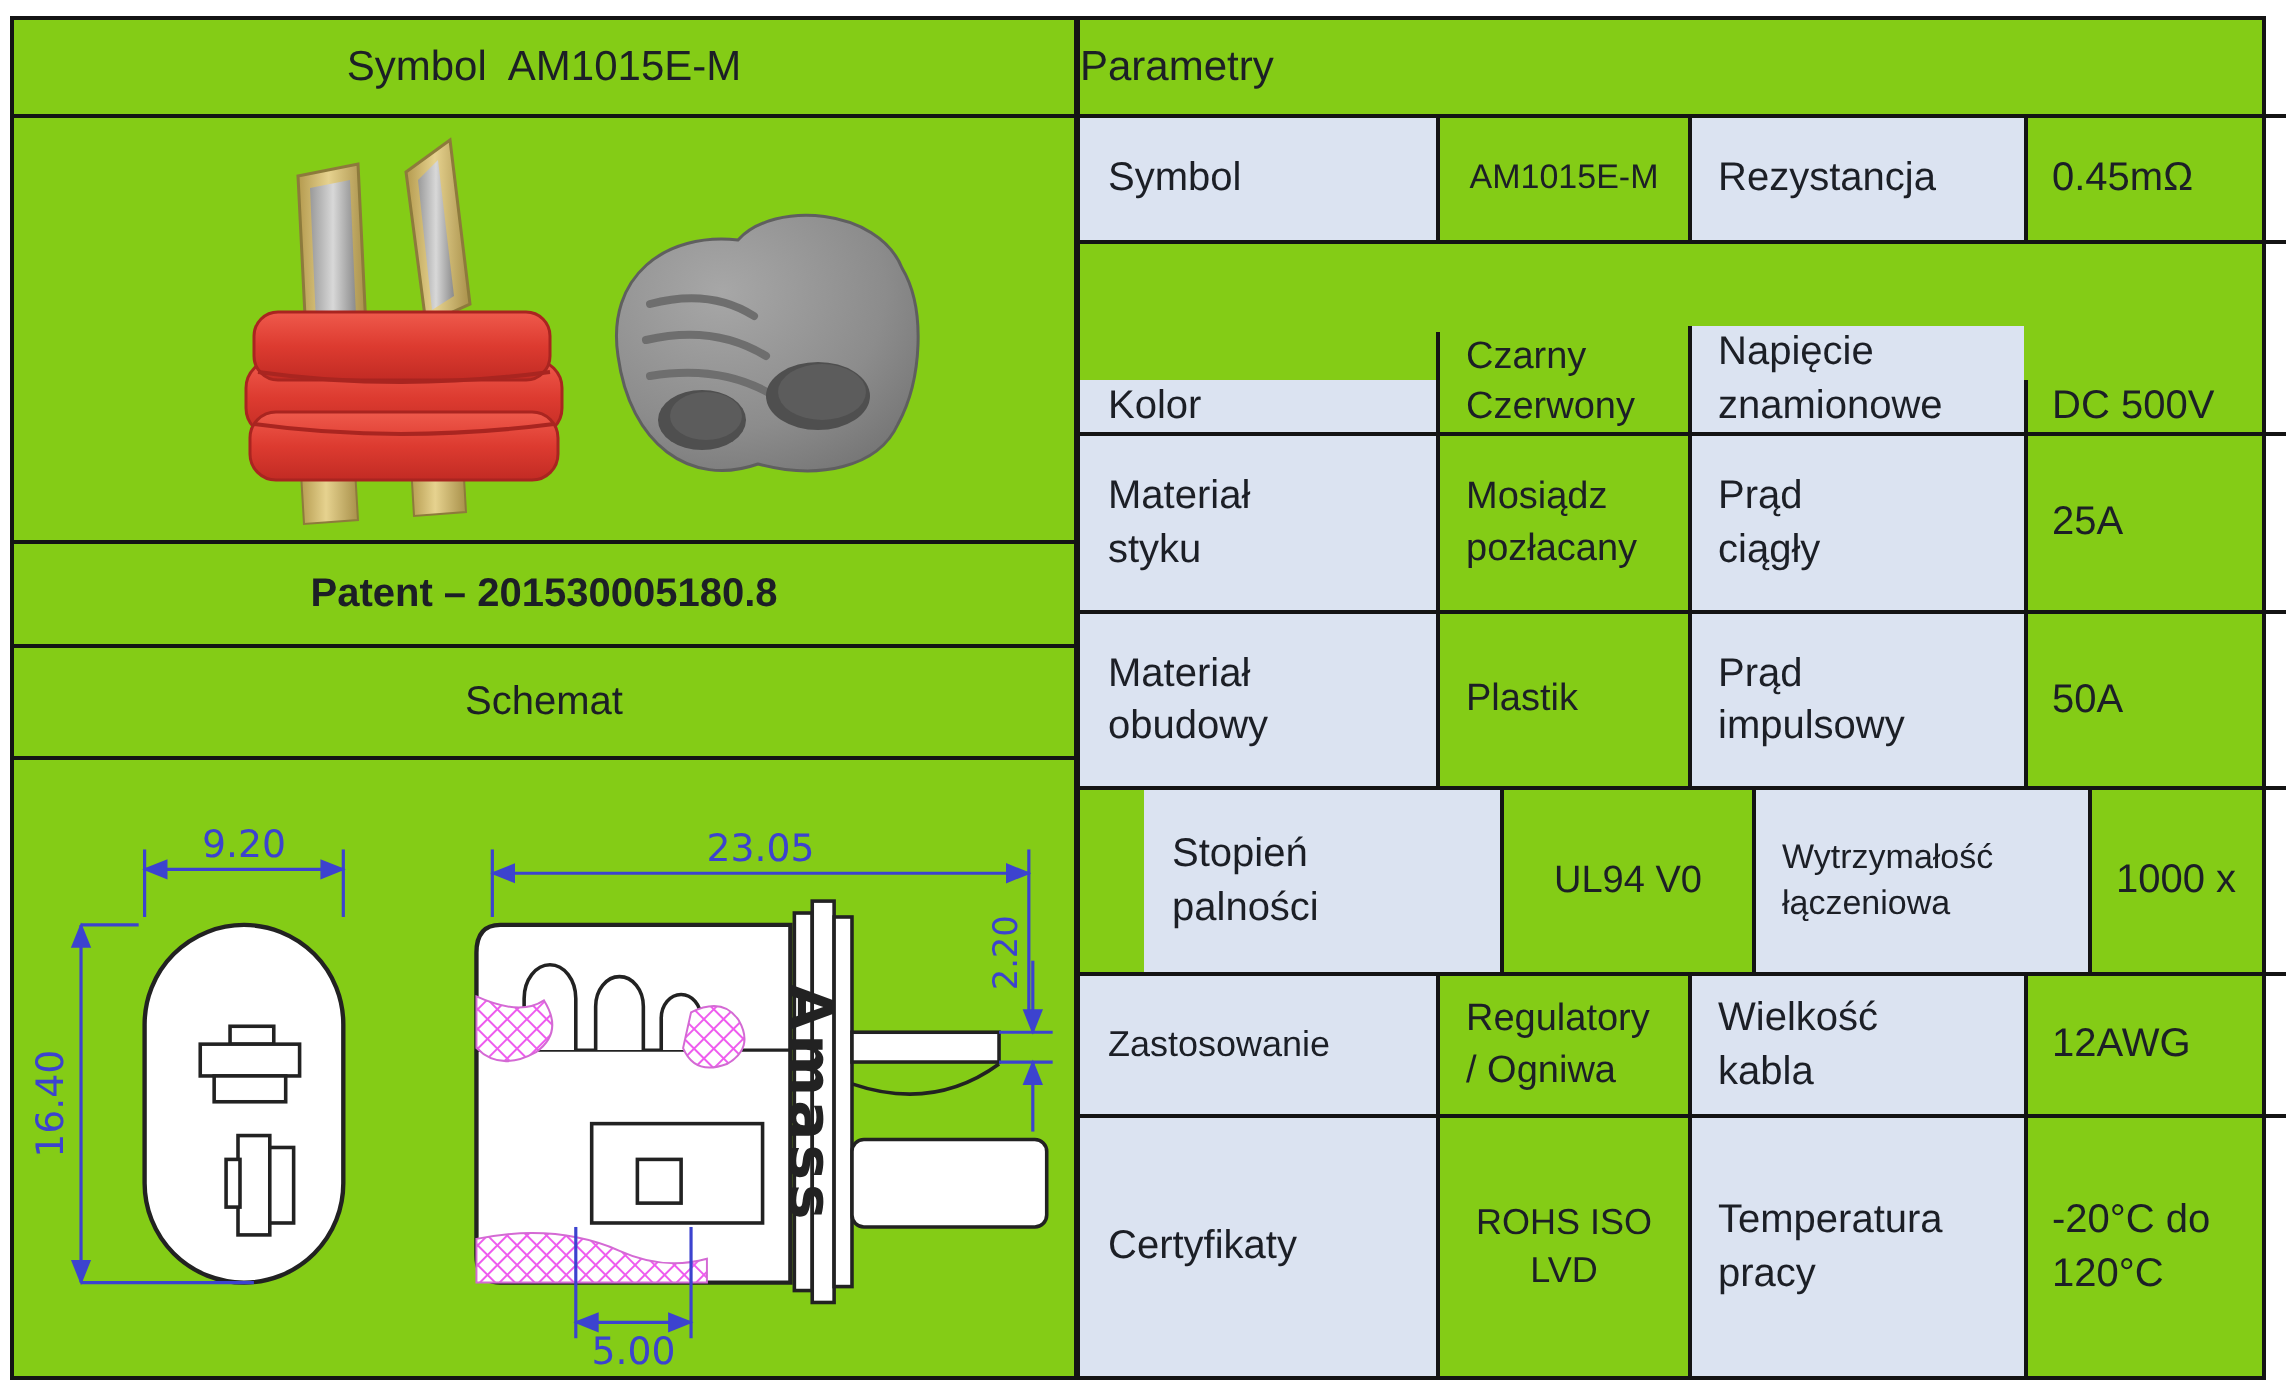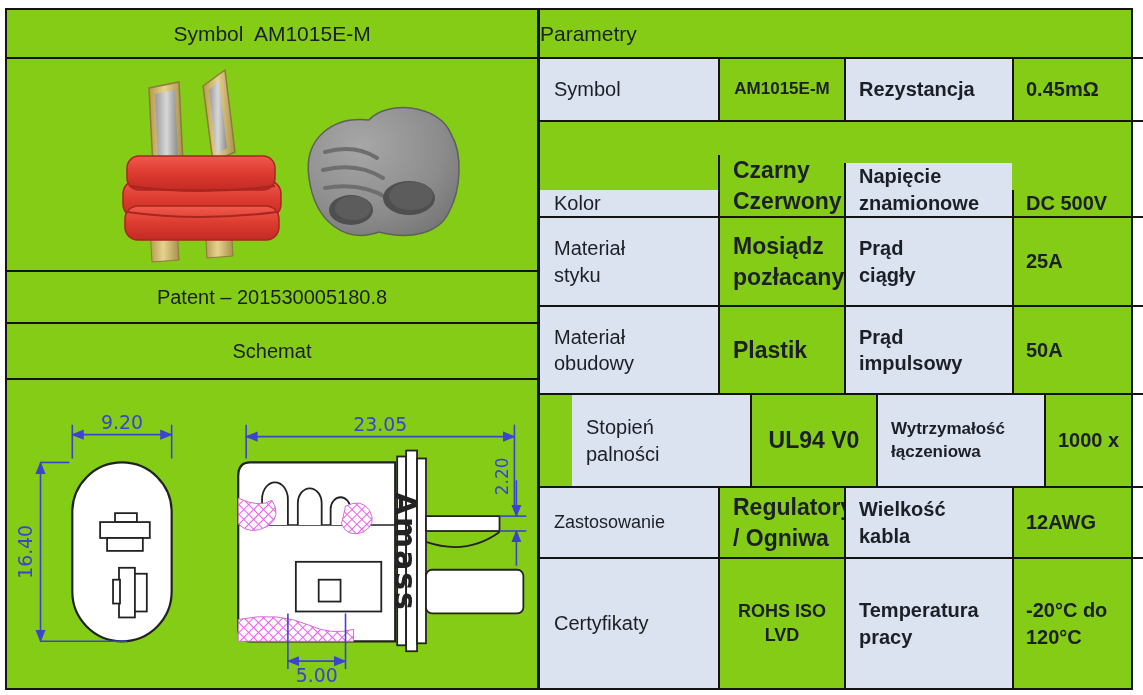--- a/index.html
+++ b/index.html
@@ -5,35 +5,35 @@
   html,body{margin:0;padding:0;background:#fff;width:1143px;height:695px;overflow:hidden;
     font-family:"Liberation Sans", sans-serif;color:#1c1f26;}
   .sheet{position:absolute;left:5px;top:8px;width:1128px;height:682px;box-sizing:border-box;
     border:2px solid #141414;display:flex;background:#84cc16;}
   
   .panel-left{width:534px;box-sizing:border-box;border-right:3px solid #141414;display:flex;flex-direction:column;}
   .lrow{box-sizing:border-box;display:flex;align-items:center;justify-content:center;}
   .lrow+.lrow{border-top:2px solid #141414;}
   .l-header{height:47px;font-size:21px;}
   .l-photo{height:213px;padding:0;}
-  .l-patent{height:52px;font-size:20px;}
+  .l-patent{height:52px;font-size:20px;font-weight:bold;}
   .l-schemat{height:56px;font-size:20px;}
   .l-drawing{flex:1;}
   .pre{white-space:pre-wrap;}
   
   .panel-right{flex:1;display:flex;flex-direction:column;}
   .prow{display:flex;box-sizing:border-box;}
   .prow+.prow{border-top:2px solid #141414;}
   .p-header{height:47px;align-items:center;font-size:21px;}
   .r1{height:63px;} .r2{height:96px;align-items:flex-end;} .r3{height:89px;} .r4{height:88px;}
   .r5{height:93px;padding-left:32px;} .r6{height:71px;} .r7{flex:1;}
   .cell{box-sizing:border-box;display:flex;align-items:center;white-space:pre-line;line-height:1.32;}
-  .cell+.cell{border-left:2px solid #141414;font-weight:bold;}
+  .cell+.cell{border-left:2px solid #141414;}
   .c1{width:178px;padding-left:14px;font-size:20px;}
-  .c2{width:126px;padding-left:13px;padding-right:4px;font-size:23px;}
+  .c2{width:126px;padding-left:13px;padding-right:4px;font-size:19px;}
   .c3{width:168px;padding-left:13px;padding-right:4px;font-size:20px;}
   .c4{width:119px;padding-left:12px;font-size:20px;}
   .shade{background:#dbe3f1;}
   .center{justify-content:center;text-align:center;padding-left:2px;padding-right:2px;}
   .sm{font-size:17px;}
   .sm18{font-size:18px;}
   .sm17{font-size:17px;}
   svg{display:block;}
 </style>
 </head>

